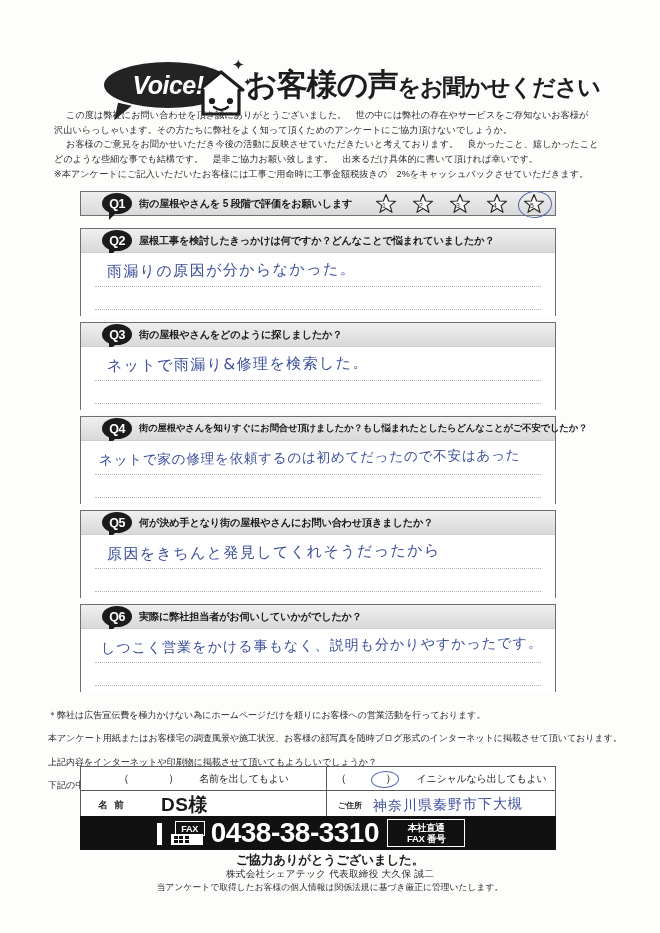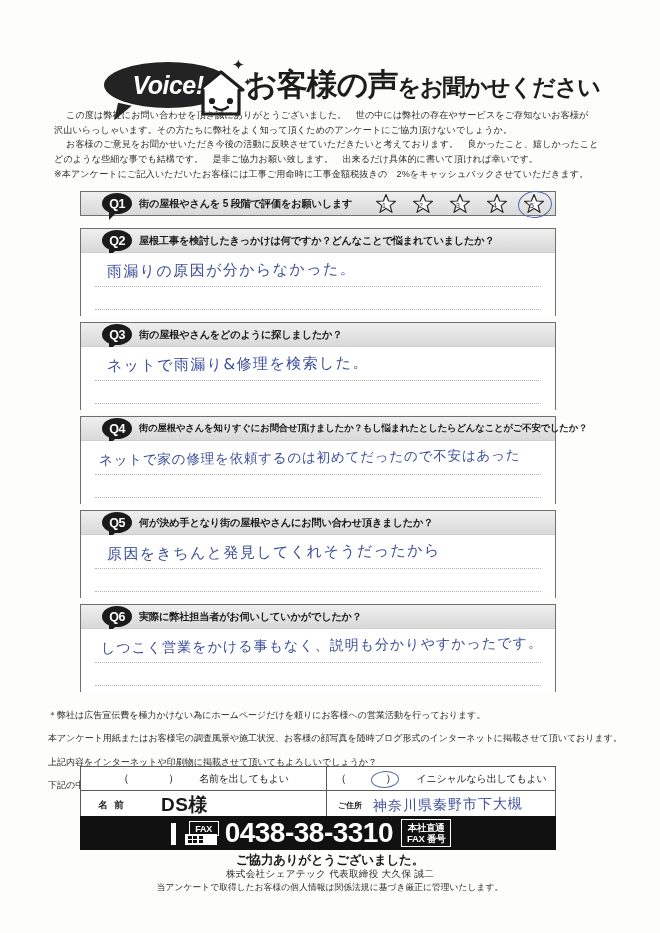--- a/index.html
+++ b/index.html
@@ -195,21 +195,21 @@
   .fax-stem{
     position:absolute;left:-14px;top:2px;width:5px;height:22px;background:#fff;
   }
   .fax-num{
     color:#fff;font-size:28px;font-weight:bold;letter-spacing:-0.5px;
     font-family:"Liberation Sans",sans-serif;
   }
   .fax-badge{
     border:1.5px solid #fff;color:#fff;
     font-size:9.5px;font-weight:bold;line-height:1.18;
-    padding:2px 5px;text-align:center;letter-spacing:-0.3px;
+    padding:2px 19px;text-align:center;letter-spacing:-0.3px;
   }
 
   
   .thanks{
     position:absolute;left:0;top:852px;width:660px;text-align:center;
     font-size:12.5px;font-weight:bold;color:#1a1a1a;letter-spacing:-0.2px;
   }
   .corp{
     position:absolute;left:0;top:868px;width:660px;text-align:center;
     font-size:9.6px;color:#2b2b2b;letter-spacing:0.3px;

